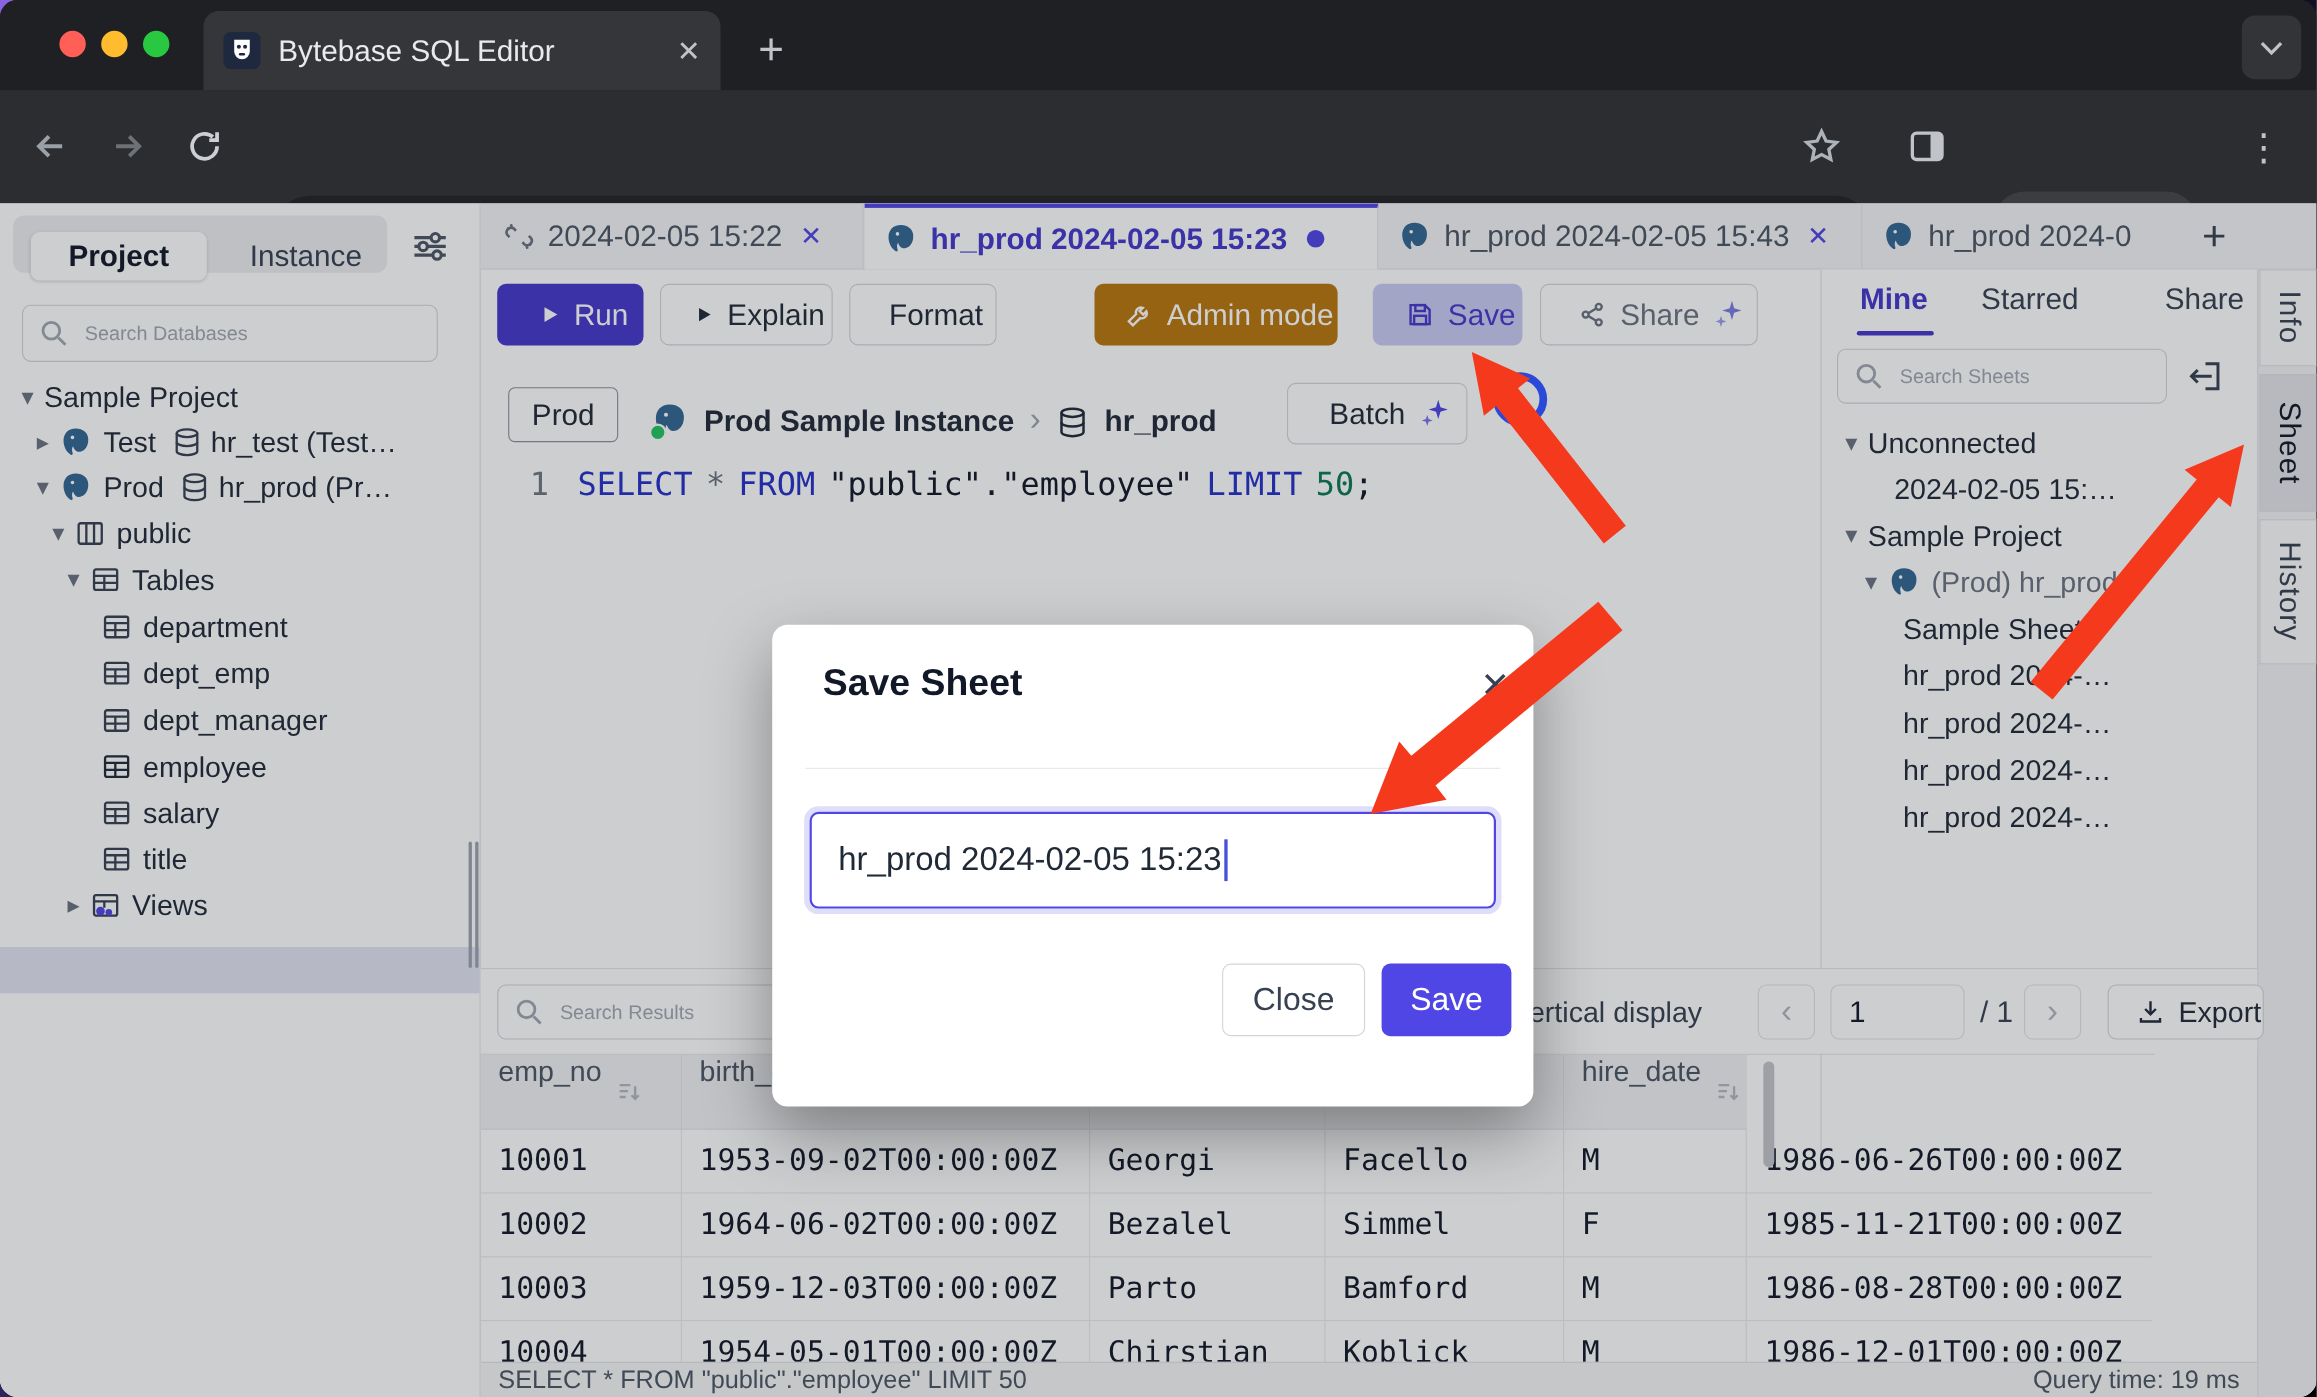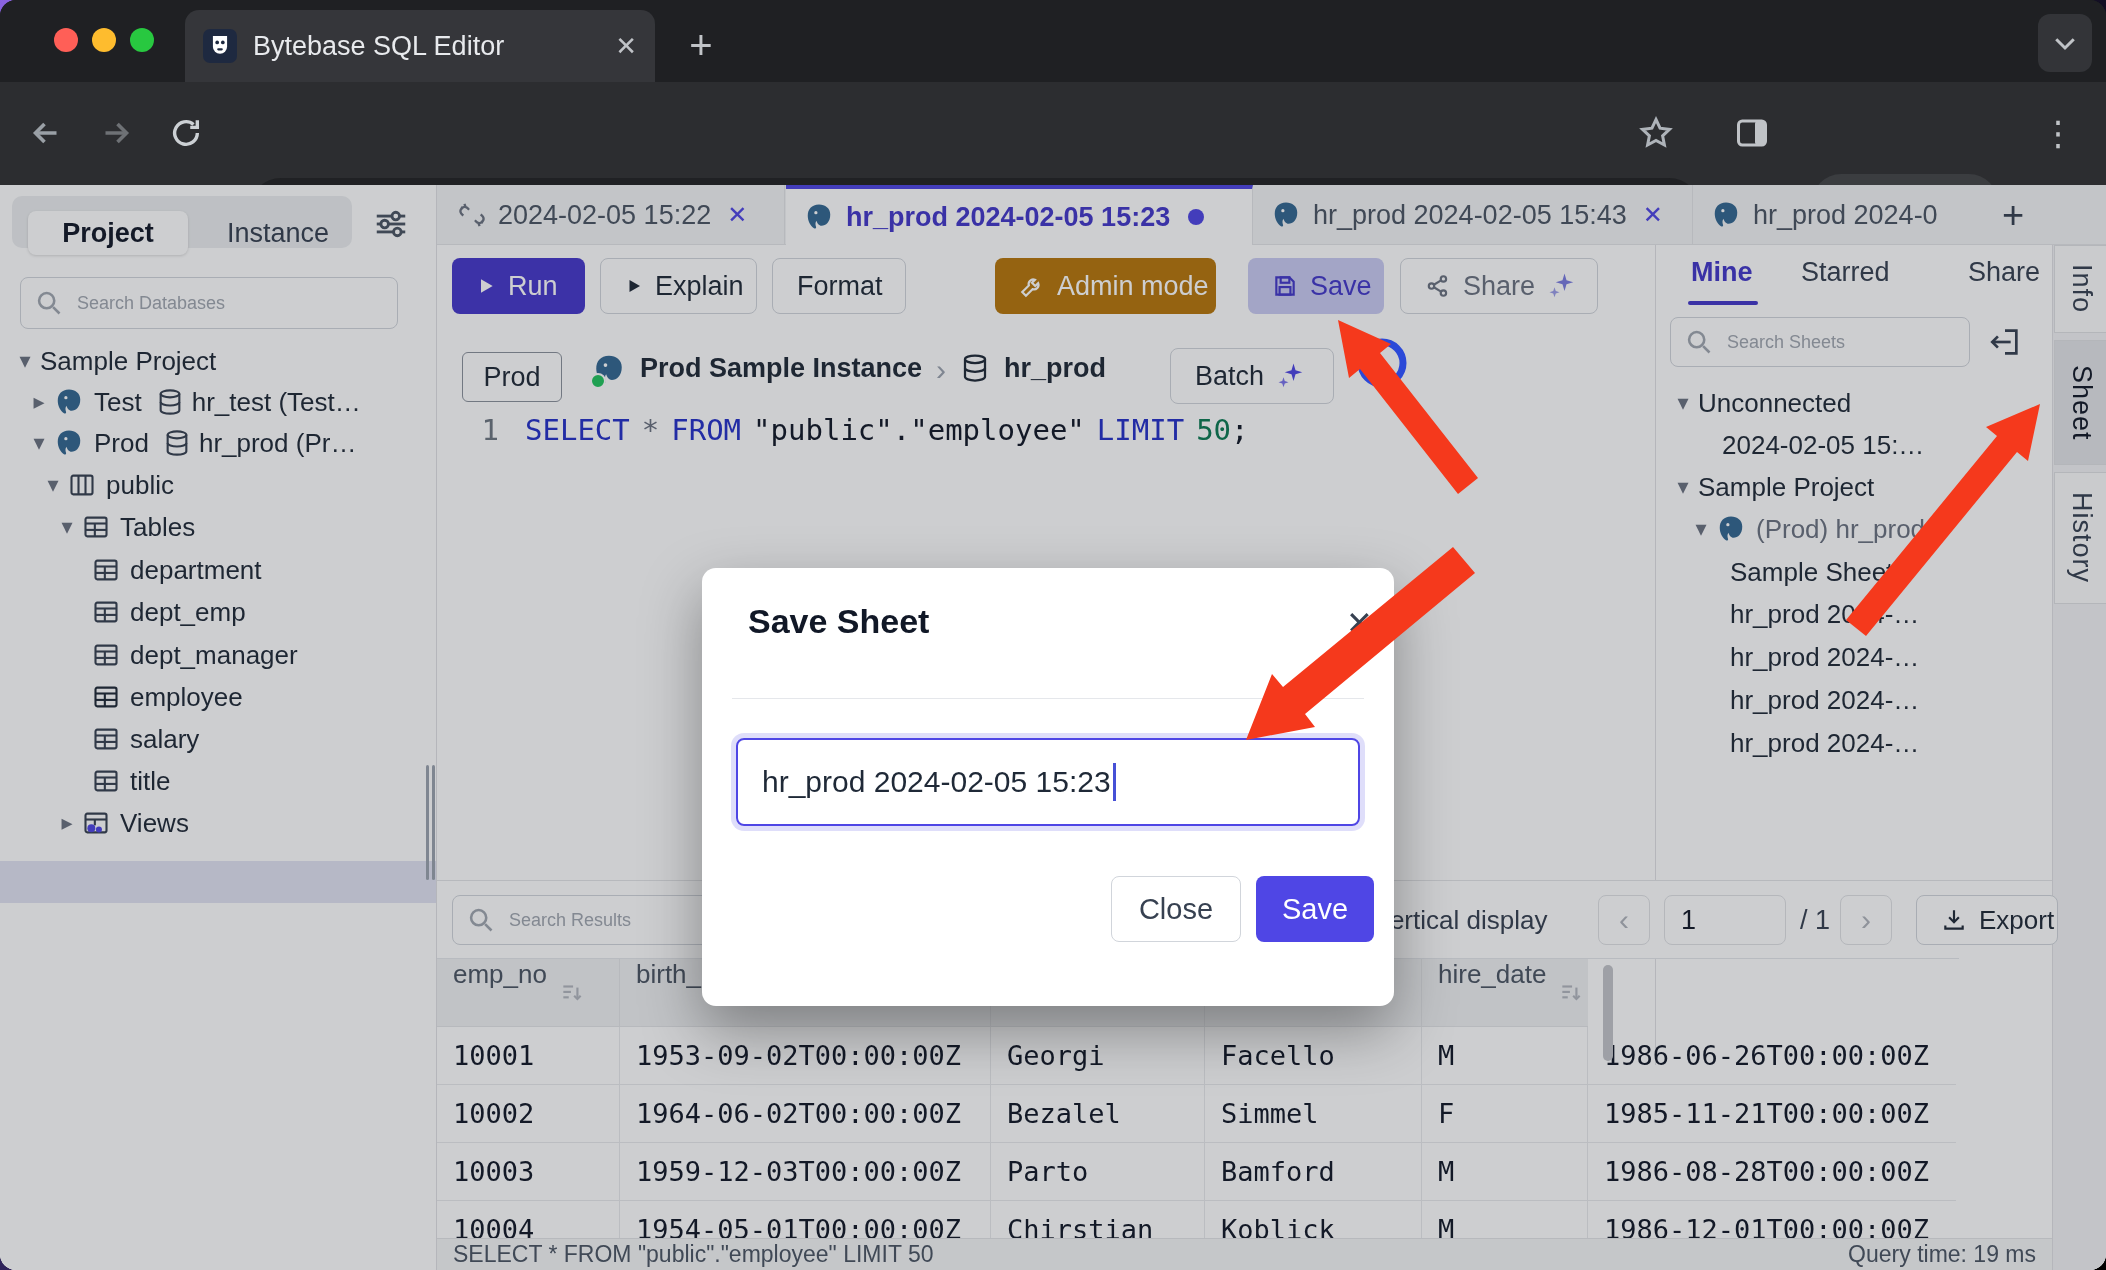--- a/index.html
+++ b/index.html
@@ -1,20 +1,20 @@
 <!DOCTYPE html>
 <html><head>
 <meta charset="utf-8">
 <style>
   html,body{margin:0;padding:0;}
   body{background:#111;font-family:"Liberation Sans",sans-serif;}
   .stage{position:relative;width:2106px;height:1270px;background:linear-gradient(135deg,#8a63e0 0%,#4a3790 18%,#17122b 55%,#000 100%);overflow:hidden;}
   .window{position:absolute;inset:0;border-radius:16px;overflow:hidden;background:#202124;}
   .abs{position:absolute;}
-  .flex{display:flex;align-items:flex-start;}
+  .flex{display:flex;align-items:flex-end;}
   .ico{display:inline-flex;align-items:center;justify-content:center;flex:0 0 auto;}
   svg{display:block;}
   input{font-family:"Liberation Sans",sans-serif;outline:none;}
 
   
   .tabstrip{position:absolute;left:0;top:0;width:2106px;height:82px;background:#1f2023;}
   .traffic{position:absolute;top:28px;width:24px;height:24px;border-radius:50%;}
   .btab{position:absolute;left:185px;top:10px;width:470px;height:72px;background:#35363a;border-radius:14px 14px 0 0;display:flex;align-items:center;padding:0 18px;box-sizing:border-box;color:#e8eaed;}
   .btab-title{font-size:27px;margin-left:16px;flex:1;white-space:nowrap;overflow:hidden;}
   .btab-close{color:#c0c3c7;font-size:26px;}
@@ -43,21 +43,21 @@
   .splitter-line{position:absolute;width:3px;background:#9ca3af;border-radius:2px;}
 
   
   .etabbar{position:absolute;left:437px;top:0;width:1669px;height:60px;background:#f3f4f5;border-bottom:1px solid #e3e4e7;box-sizing:border-box;}
   .etab{position:absolute;top:0;height:60px;display:flex;align-items:center;padding:0 18px;box-sizing:border-box;border-right:1px solid #e3e4e7;font-size:27px;color:#4b5563;white-space:nowrap;overflow:hidden;}
   .etab.active{background:#fff;border-top:4px solid #4f46e5;color:#4338ca;font-weight:bold;}
   .etab .x{color:#4f46e5;font-size:24px;margin-left:16px;}
   .dot{width:16px;height:16px;border-radius:50%;background:#4f46e5;flex:0 0 auto;}
 
   
-  .btn{display:flex;align-items:center;gap:12px;border-radius:8px;font-size:27px;box-sizing:border-box;white-space:nowrap;padding-left:24px;}
+  .btn{display:flex;align-items:center;justify-content:center;gap:12px;border-radius:8px;font-size:27px;box-sizing:border-box;white-space:nowrap;padding-left:24px;}
   .btn.light{background:#fff;border:1px solid #d1d5db;color:#1f2937;}
 
   
   .crumb{font-size:27px;color:#1f2937;white-space:nowrap;}
 
   
   .mono{font-family:"DejaVu Sans Mono",monospace;}
   .kw{color:#2430c8;}
   .numlit{color:#0b7a53;}
   .oplit{color:#6b7280;}

